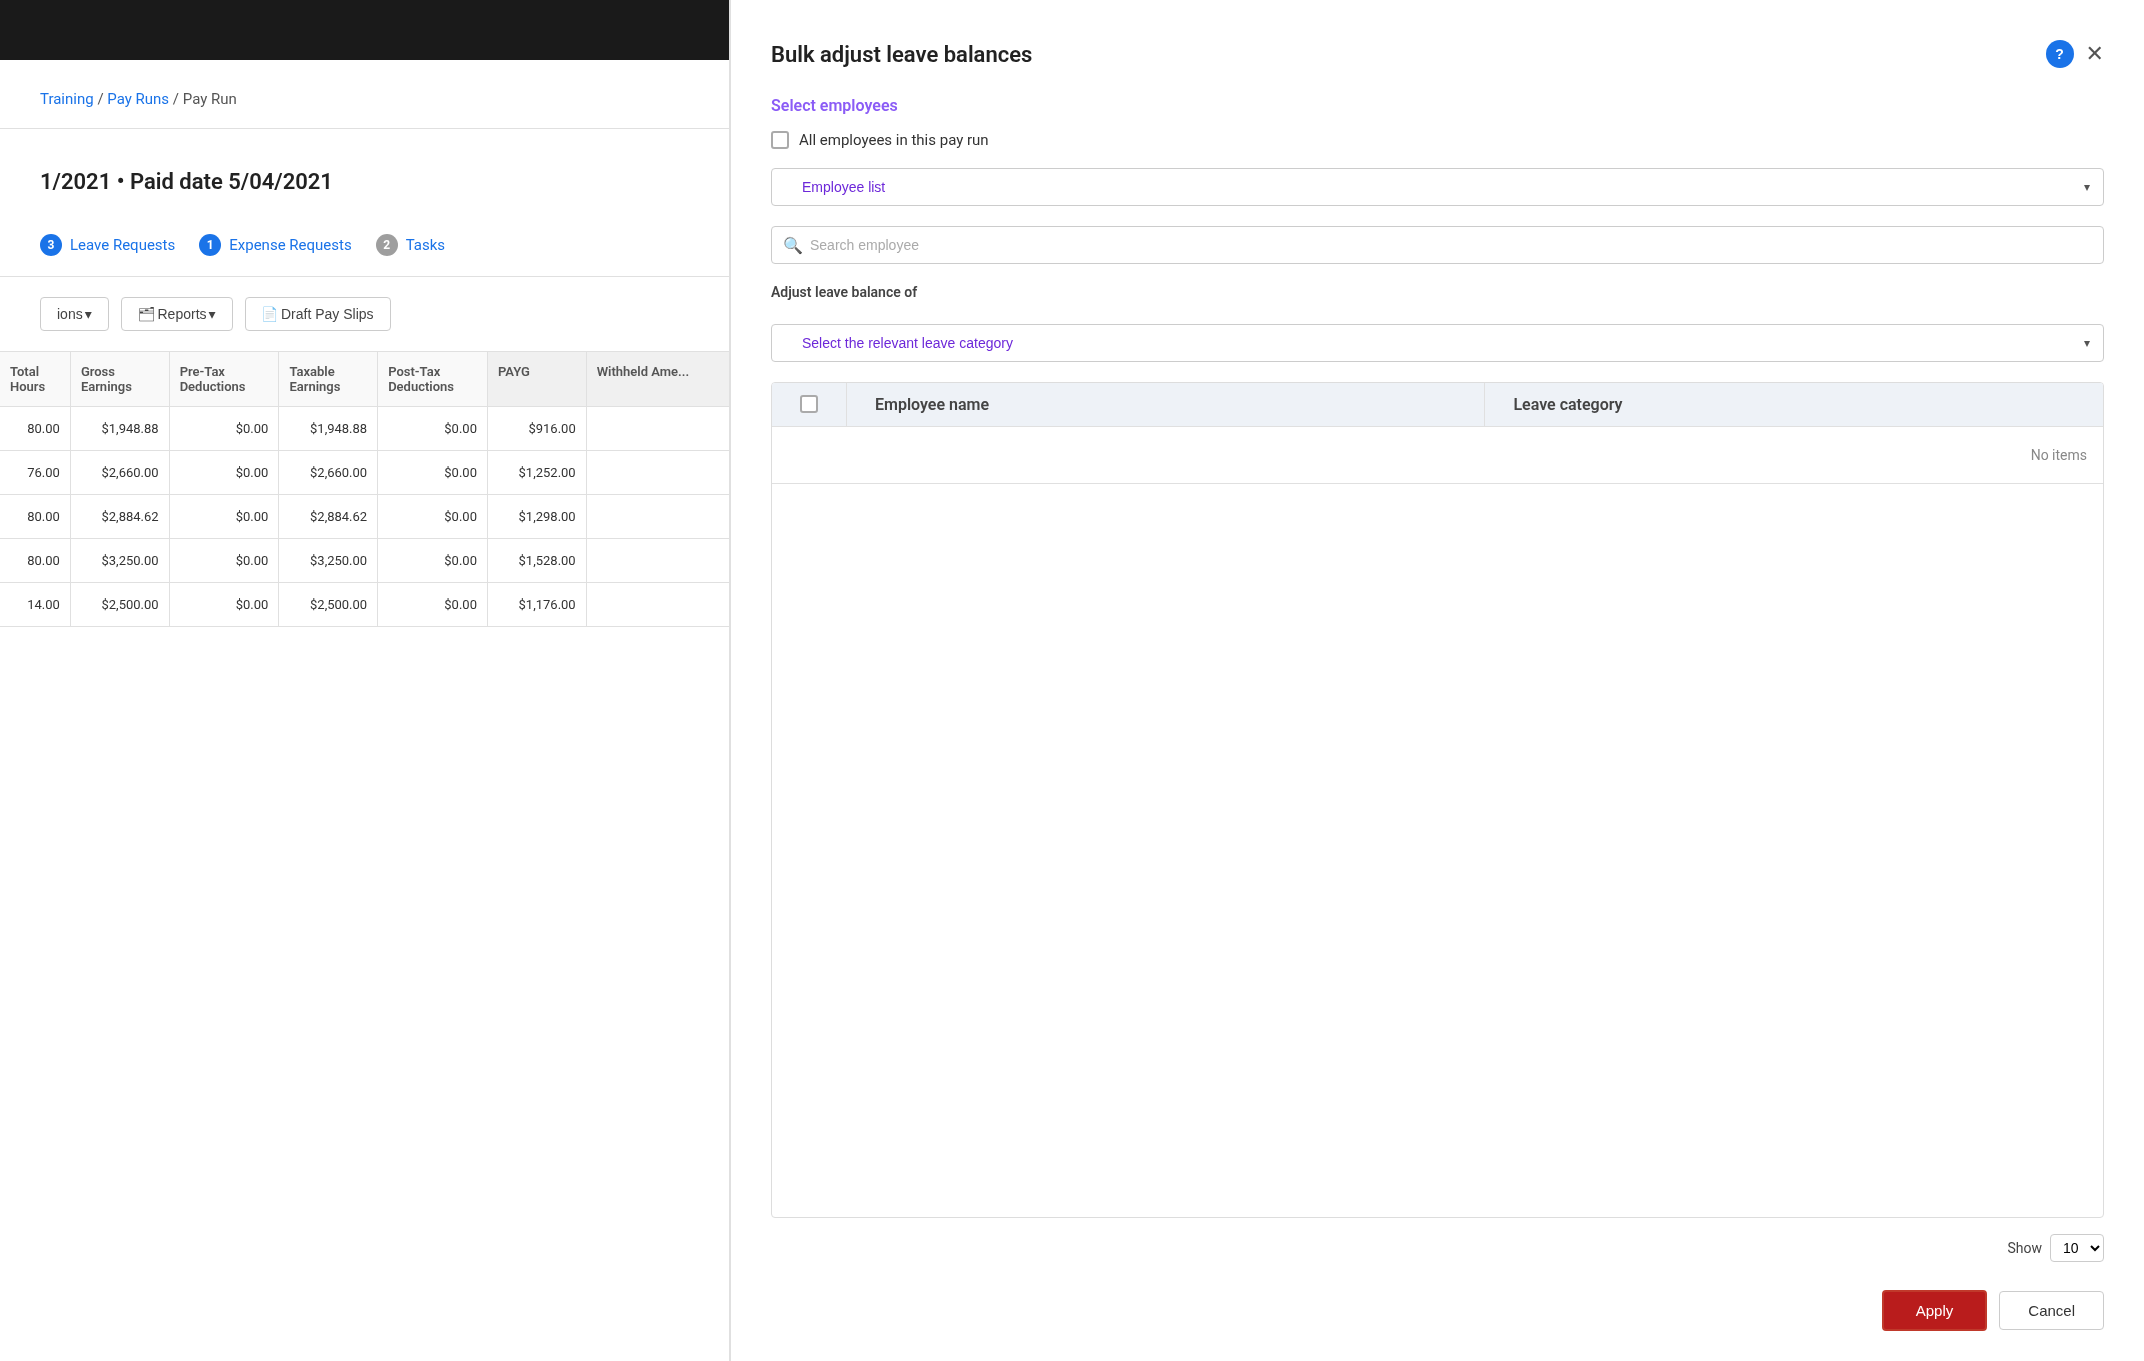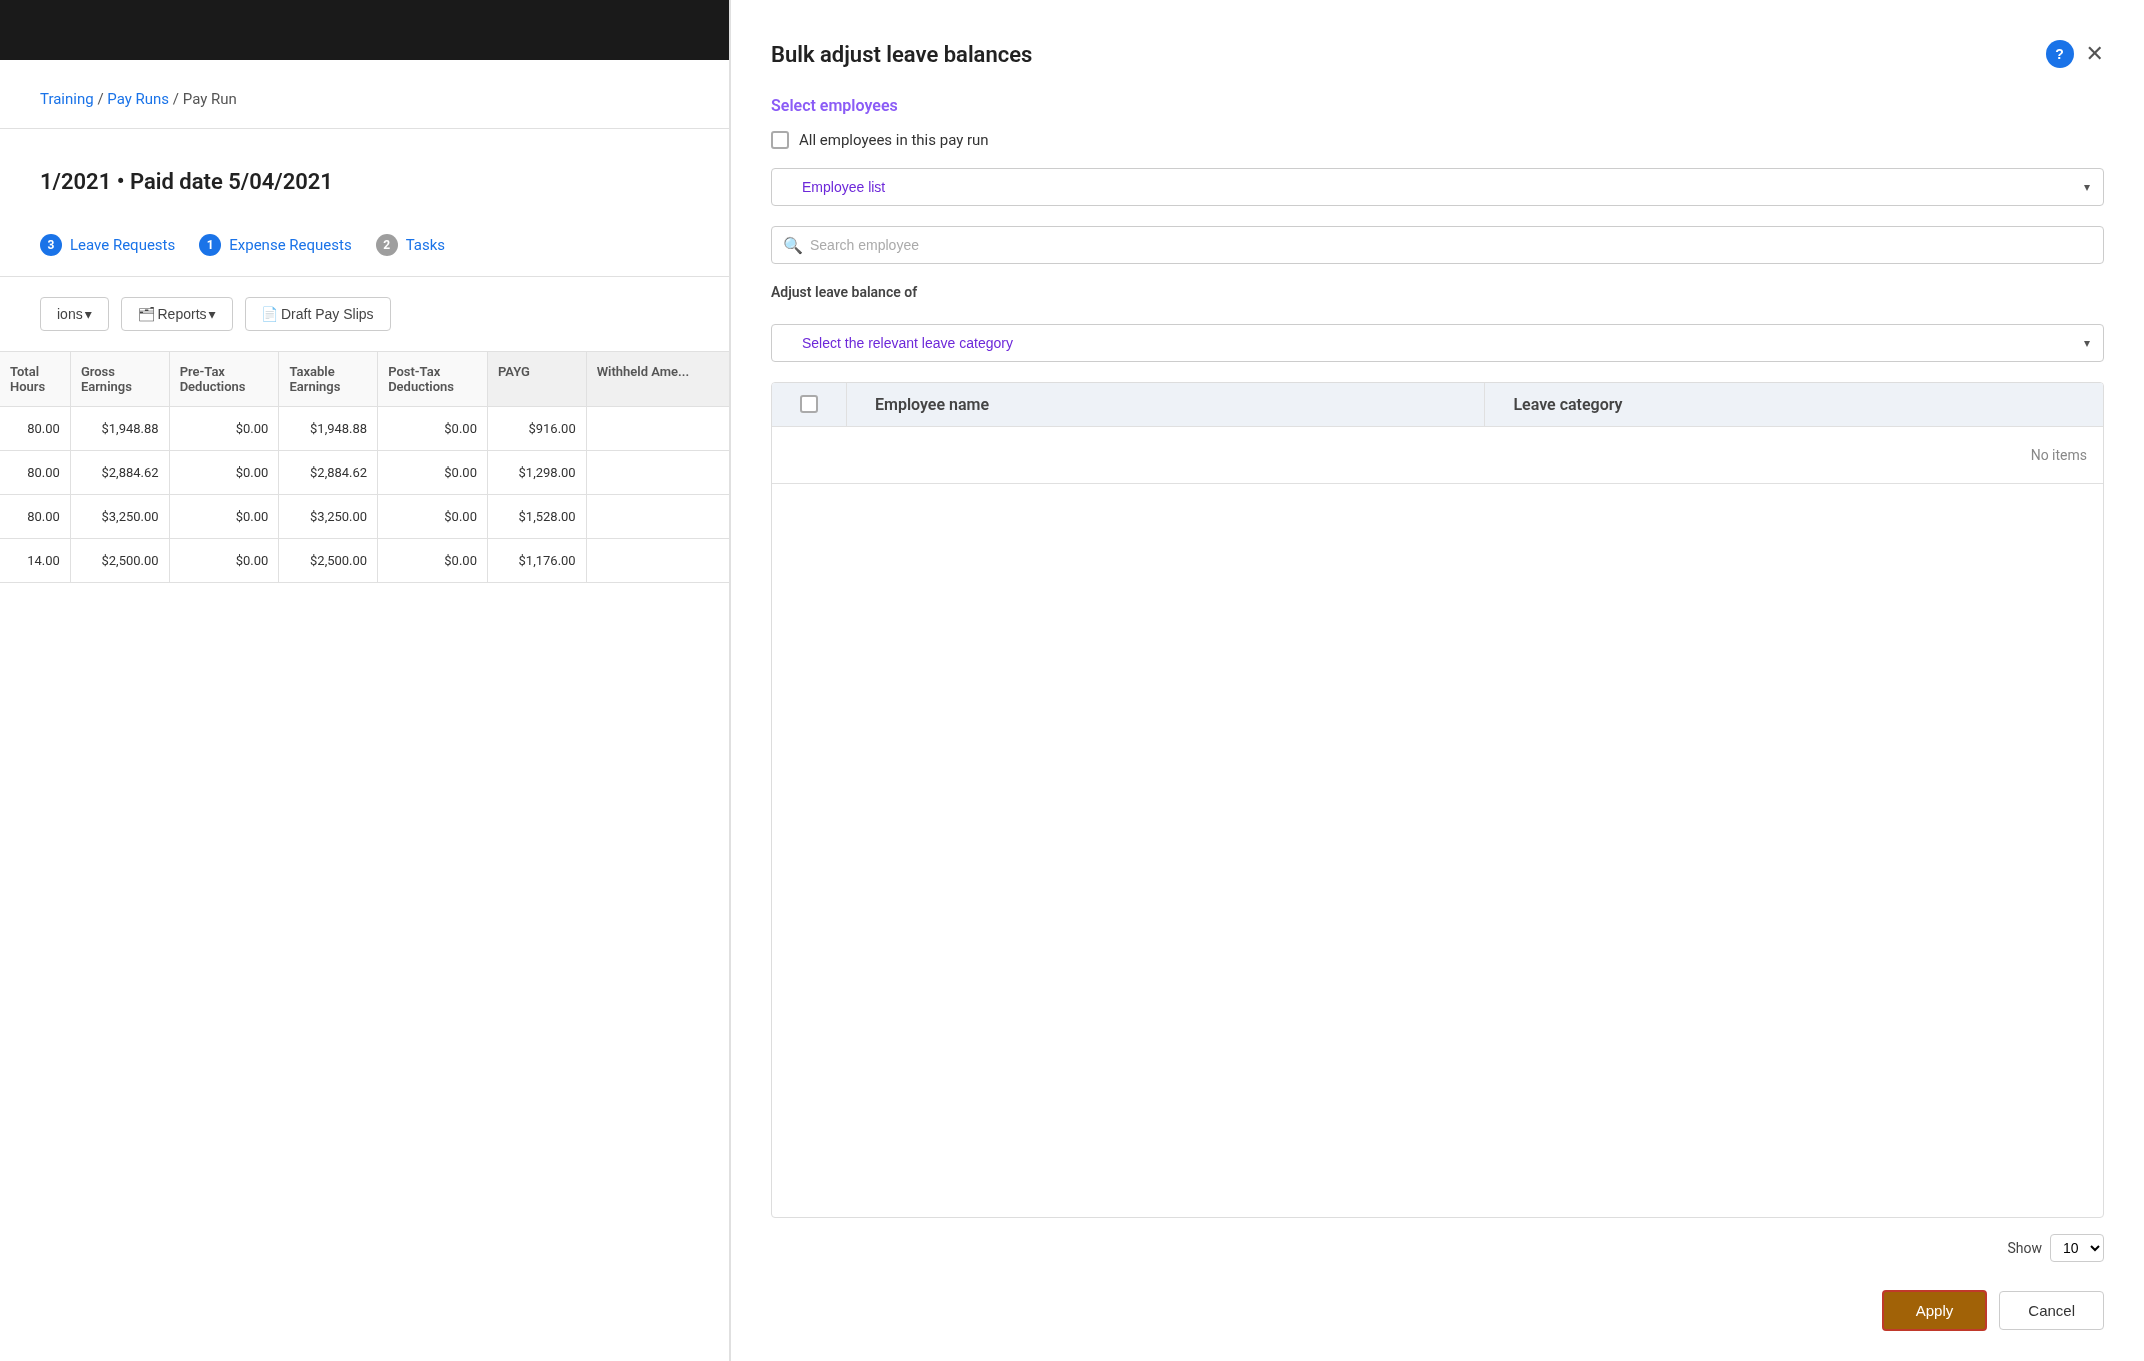--- a/index.html
+++ b/index.html
@@ -76,21 +76,21 @@
     .modal-table thead tr { background: #eef2f7; }
     .modal-table th { padding: 12px 28px; text-align: left; font-weight: 600; color: #444; font-size: 16px; }
     .modal-table td { padding: 20px 16px; text-align: left; color: #888; font-size: 14px; }
     .modal-table .th-checkbox { width: 40px; }
     .modal-checkbox { width: 18px; height: 18px; border: 2px solid #aaa; border-radius: 3px; background: #fff; cursor: pointer; }
 
     .pagination-row { display: flex; align-items: center; justify-content: flex-end; gap: 8px; margin-bottom: 28px; font-size: 14px; color: #444; }
     .pagination-select { padding: 4px 8px; border: 1px solid #ccc; border-radius: 4px; font-size: 14px; background: #fff; cursor: pointer; }
 
     .modal-footer { display: flex; align-items: center; justify-content: flex-end; gap: 12px; }
-    .apply-btn { padding: 10px 32px; background: #a16207; color: #fff; border: 2px solid #c0392b; border-radius: 4px; font-size: 15px; font-weight: 500; cursor: pointer; }
+    .apply-btn { padding: 10px 32px; background: #b91c1c; color: #fff; border: 2px solid #c0392b; border-radius: 4px; font-size: 15px; font-weight: 500; cursor: pointer; }
     .cancel-btn { padding: 10px 28px; background: #fff; color: #333; border: 1px solid #ccc; border-radius: 4px; font-size: 15px; font-weight: 500; cursor: pointer; }
   </style>
 </head>
 <body>
 
 <div class="page-wrapper">
 
   <div class="left-panel">
     <div class="top-bar"></div>
 
@@ -158,20 +158,29 @@
         <tr>
               <td>80.00</td>
               <td>$1,948.88</td>
               <td>$0.00</td>
               <td>$1,948.88</td>
               <td>$0.00</td>
               <td>$916.00</td>
               <td></td>
             </tr>
             <tr>
+              <td>76.00</td>
+              <td>$2,660.00</td>
+              <td>$0.00</td>
+              <td>$2,660.00</td>
+              <td>$0.00</td>
+              <td>$1,252.00</td>
+              <td></td>
+            </tr>
+            <tr>
               <td>80.00</td>
               <td>$2,884.62</td>
               <td>$0.00</td>
               <td>$2,884.62</td>
               <td>$0.00</td>
               <td>$1,298.00</td>
               <td></td>
             </tr>
             <tr>
               <td>80.00</td>

